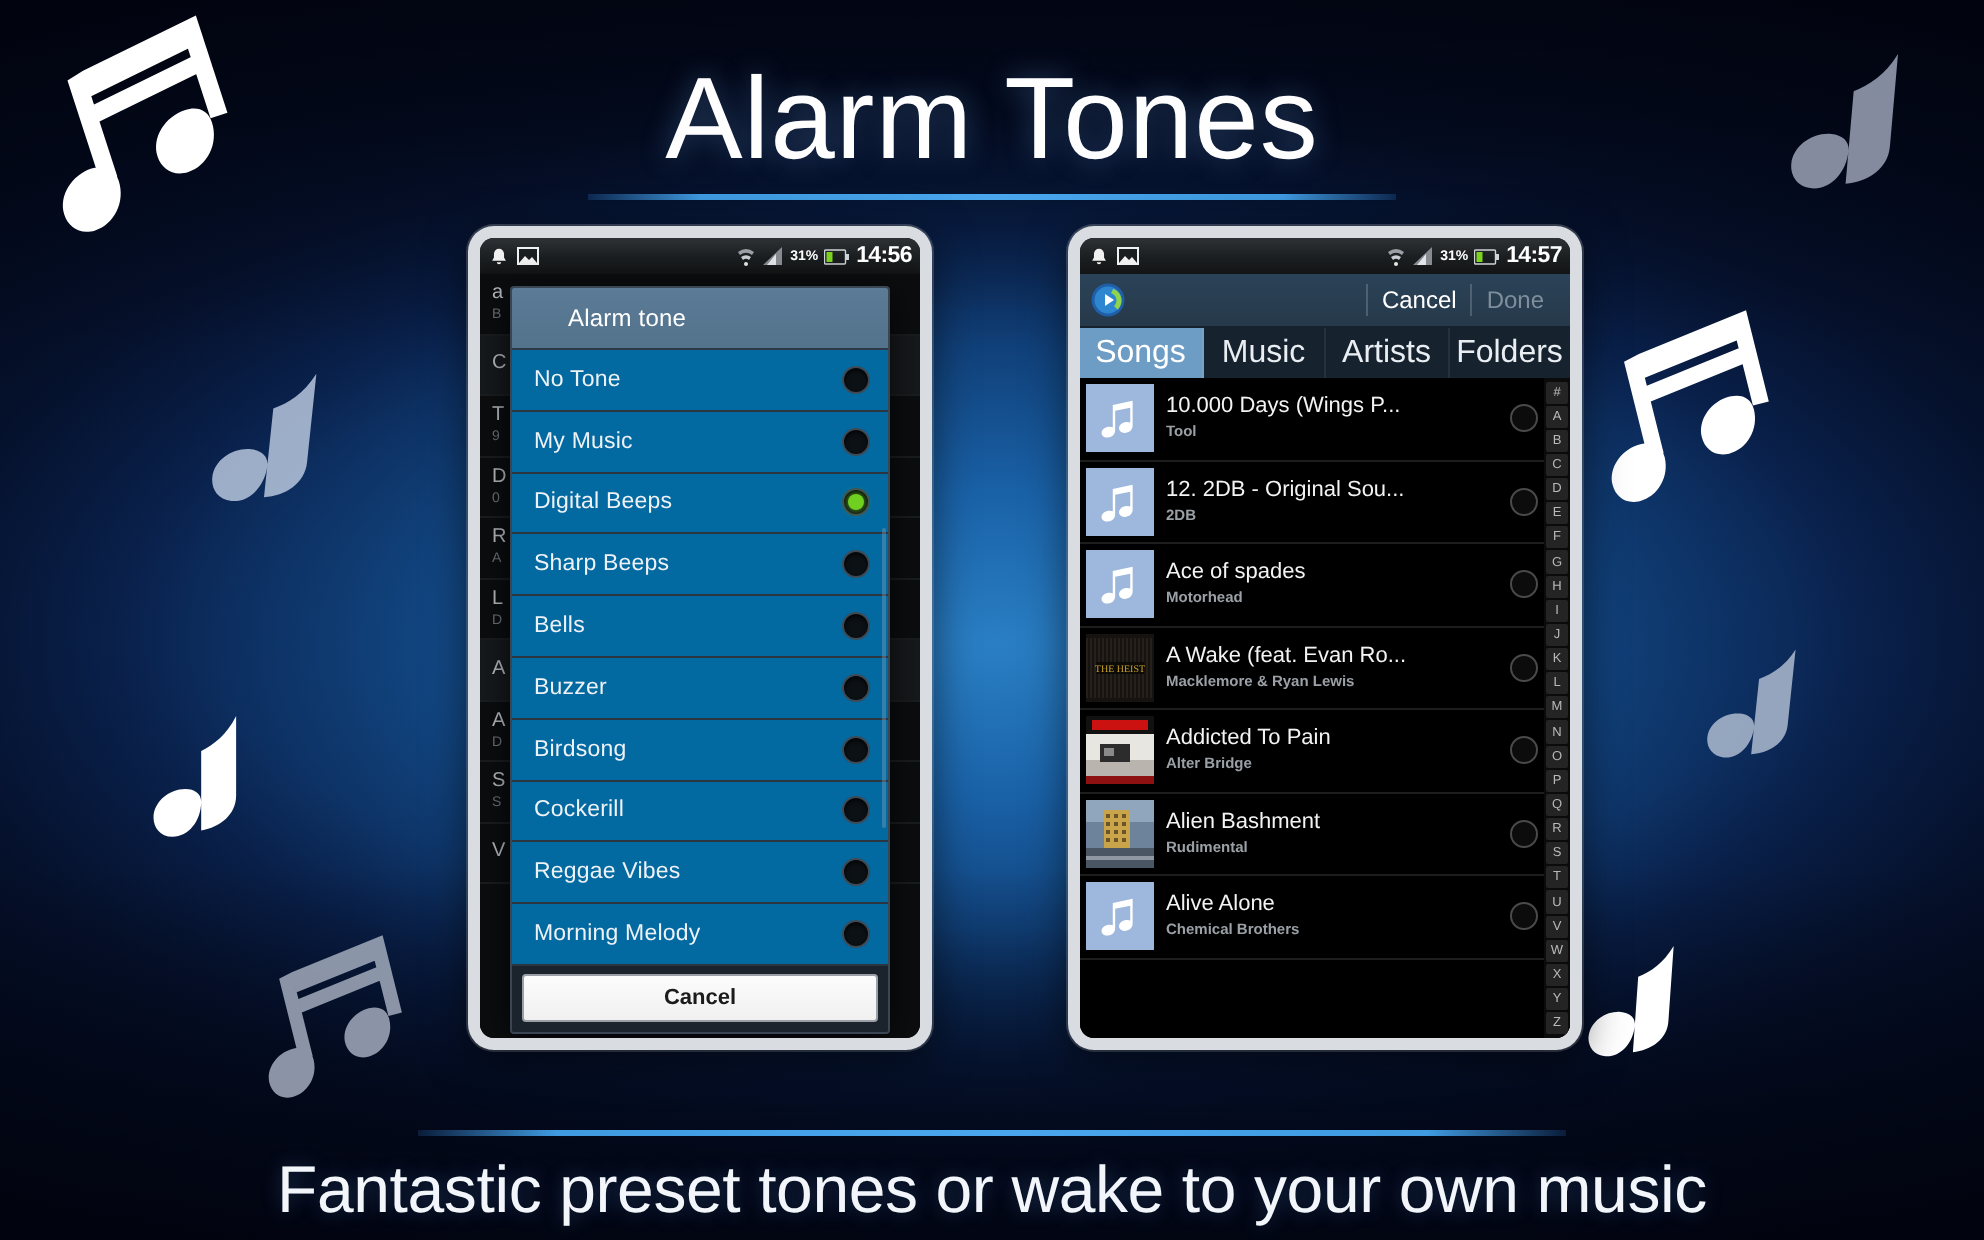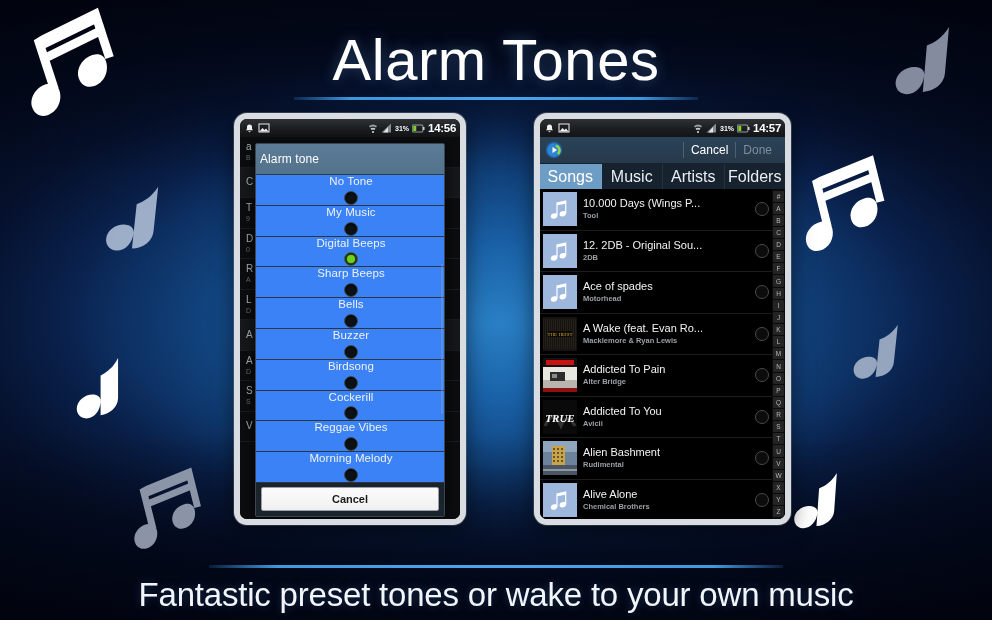--- a/index.html
+++ b/index.html
@@ -137,32 +137,31 @@
     background: #202a33;
     border: 1px solid #3a4653;
     border-radius: 2px;
     box-shadow: 0 3px 16px rgba(0,0,0,0.75);
     overflow: hidden;
   }
   .dialog-title {
     background: linear-gradient(to bottom, #5b7b96 0%, #53728c 100%);
     color: #ffffff;
     font-size: 12px;
-    padding: 8px 4px;
+    padding: 8px 28px;
     letter-spacing: 0.1px;
     border-bottom: 1px solid #2c3a47;
   }
   .tone-row {
     height: 30.8px;
     display: flex; align-items: center;
     padding: 0 9px 0 11px;
     border-bottom: 1px solid #2b3views;
     border-bottom: 1px solid #2b3640;
-    background: #3b82f6;
-    flex-direction: column;
+    background: #0369a1;
   }
   .tone-label {
     flex: 1;
     color: #eef2f6;
     font-size: 11.5px;
     letter-spacing: 0.1px;
     white-space: nowrap; overflow: hidden;
   }
   .radio {
     width: 14px; height: 14px;
@@ -614,34 +613,20 @@
                   <rect x="3" y="2" width="28" height="5" fill="#cc1111"></rect>
                   <path d="M0 22 L34 22 L34 34 L0 34 Z" fill="#b9b4ad"></path>
                   <rect x="7" y="14" width="15" height="9" fill="#2c2c2c"></rect>
                   <rect x="9" y="16" width="5" height="4" fill="#8a8a8a"></rect>
                   <rect x="0" y="30" width="34" height="4" fill="#8d1111"></rect>
                 </svg>
               </div>
               <div class="song-meta">
                 <div class="song-title">Addicted To Pain</div>
                 <div class="song-artist">Alter Bridge</div>
-              </div>
-              <div class="song-radio"></div>
-            </div>
-            <div class="song-row">
-              <div class="art">
-                <svg width="34" height="34" viewBox="0 0 34 34">
-                  <rect width="34" height="34" fill="#0a0a0a"></rect>
-                  <path d="M2 26 Q10 8 18 26 Q24 12 32 26" stroke="#333" stroke-width="3" fill="none"></path>
-                  <text x="17" y="22" font-size="11" fill="#ffffff" text-anchor="middle" font-family="Liberation Serif, serif" font-style="italic" font-weight="bold">TRUE</text>
-                </svg>
-              </div>
-              <div class="song-meta">
-                <div class="song-title">Addicted To You</div>
-                <div class="song-artist">Avicii</div>
               </div>
               <div class="song-radio"></div>
             </div>
             <div class="song-row">
               <div class="art">
                 <svg width="34" height="34" viewBox="0 0 34 34">
                   <rect width="34" height="34" fill="#6d829b"></rect>
                   <rect y="0" width="34" height="11" fill="#8fa6bd"></rect>
                   <rect x="9" y="5" width="13" height="19" fill="#c9a44a"></rect>
                   <g fill="#6b5526">

